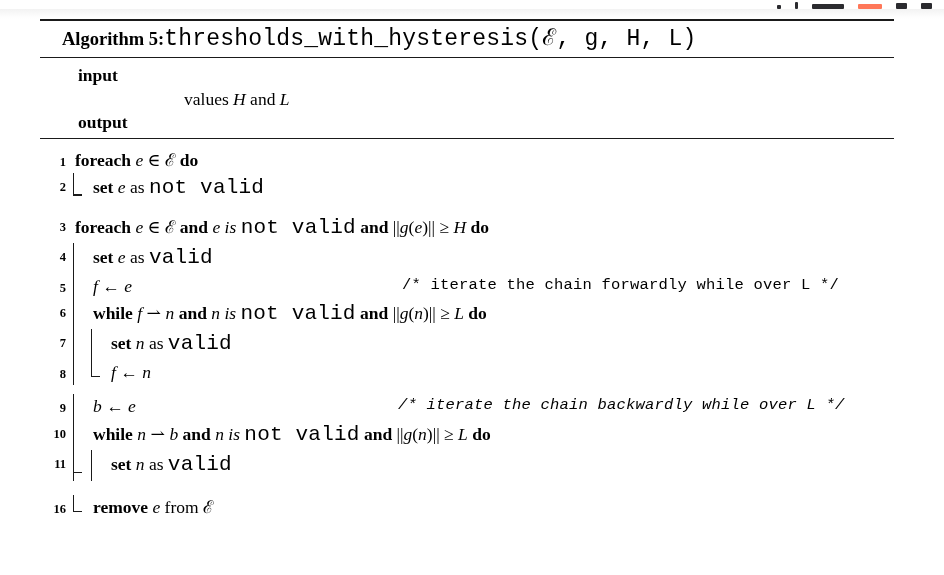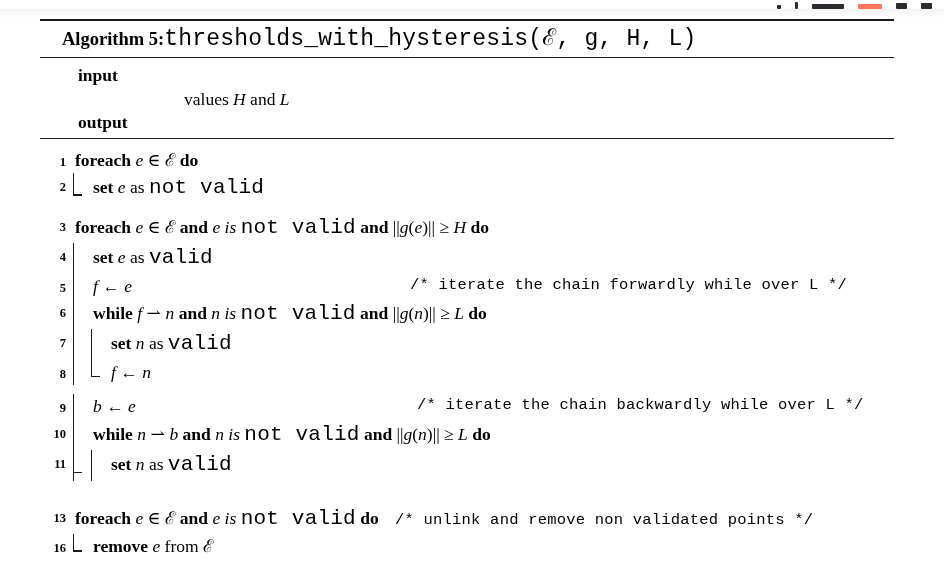--- a/index.html
+++ b/index.html
@@ -169,22 +169,22 @@
     font-family: "Liberation Mono", "DejaVu Sans Mono", monospace;
     font-size: 15.5px;
     letter-spacing: 0.2px;
     white-space: pre;
   }
   .cmt-inline { margin-left: 12px; }
   .cmt-abs {
     position: absolute;
     white-space: pre;
   }
-  .c-fwd { left: 326px; }
-  .c-bwd { left: 333px; }
+  .c-fwd { left: 318px; }
+  .c-bwd { left: 314px; font-style: italic; }
 </style>
 </head>
 <body>
 
 <div id="app-bar">
   <div id="app-bar-strip">
     <span class="tb-glyph w-narrow"></span>
     <span class="tb-glyph w-thin"></span>
     <span class="tb-glyph w-wide"></span>
     <span class="tb-glyph w-accent"></span>
@@ -316,29 +316,20 @@
     </div>
 
 
     <div class="line closer">
       <span class="lineno"></span>
       <span class="indent-holder">
         <span class="bar endcap"></span>
       </span>
     </div>
 
-    <div class="line gap-before">
-      <span class="lineno">13</span>
-      <span class="indent-holder">
-        <span class="code">
-          <span><span class="kw">foreach</span> <span class="var">e</span> ∈ ℰ <span class="kw">and</span> <span class="var">e</span> <span class="var">is</span> <span class="mono">not valid</span> <span class="kw">do</span></span>
-          <span class="cmt cmt-inline">/* unlink and remove non validated points */</span>
-        </span>
-      </span>
-    </div>
 
 
 
     <div class="line">
       <span class="lineno">16</span>
       <span class="indent-holder">
         <span class="bar endcap"></span>
         <span class="code"><span class="kw">remove</span> <span class="var">e</span> from ℰ</span>
       </span>
     </div>

